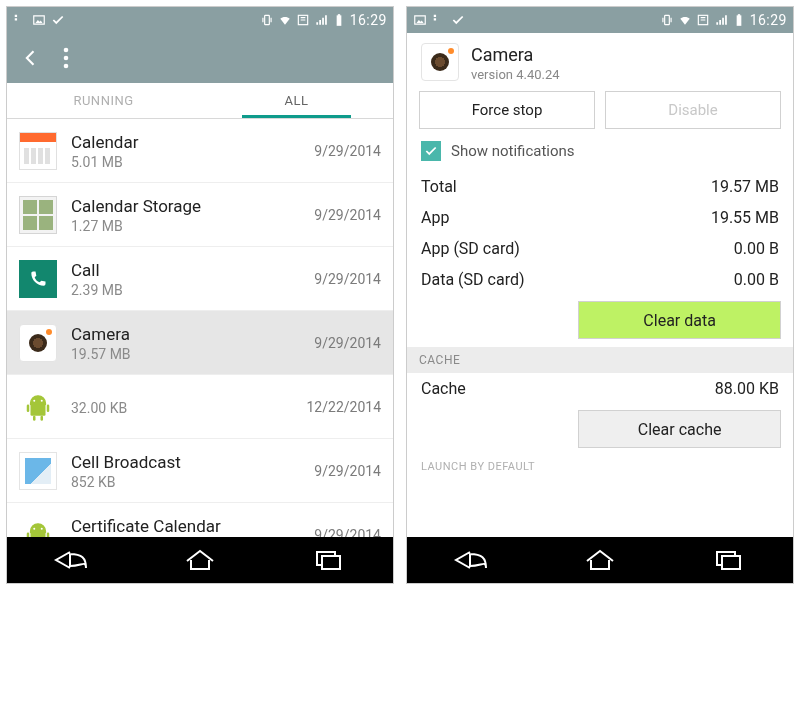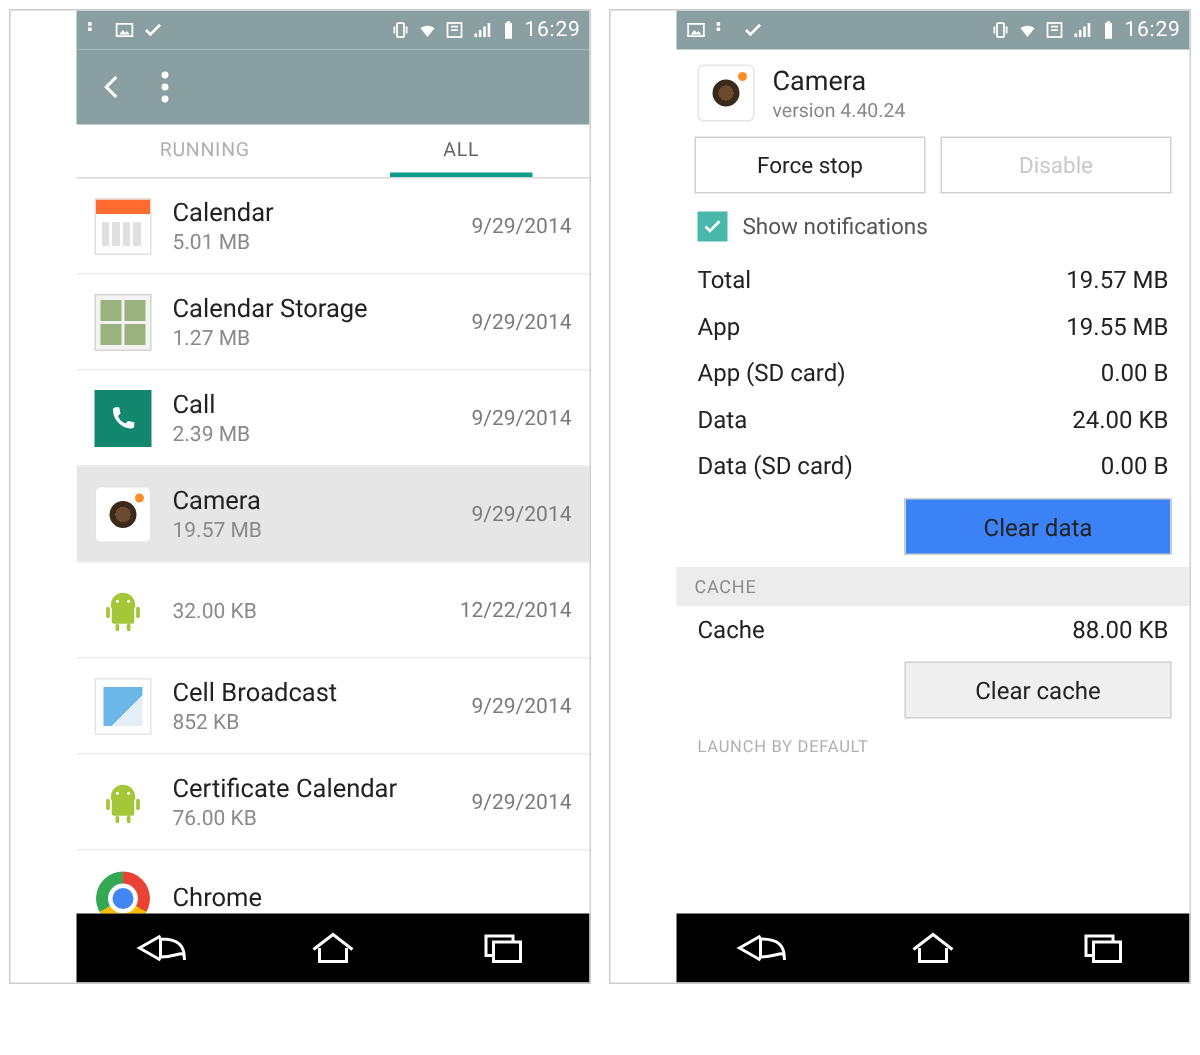--- a/index.html
+++ b/index.html
@@ -1,18 +1,18 @@
 <!DOCTYPE html>
 <html><head>
 <meta charset="utf-8">
 <style>
 * { box-sizing: border-box; margin: 0; padding: 0; }
 body { background: #fff; font-family: Roboto, Arial, sans-serif; width: 800px; height: 703px; overflow: hidden; }
 .screens { display: flex; gap: 12px; padding: 6px 6px 0 6px; }
-.screen { flex: 1; border: 1px solid #ccc; background: #fff; display: flex; flex-direction: column; height: 650px; position: relative; overflow: hidden; padding-left: 44px; }
+.screen { flex: 1; border: 1px solid #ccc; background: #fff; display: flex; flex-direction: column; height: 578px; position: relative; overflow: hidden; }
 
 
 .statusbar { background: #8a9fa2; color: #fff; height: 26px; display: flex; align-items: center; padding: 0 6px; font-size: 13px; }
 .statusbar .left { display: flex; gap: 5px; align-items: center; }
 .statusbar .right { margin-left: auto; display: flex; gap: 4px; align-items: center; }
 .status-ico { width: 14px; height: 14px; display: inline-flex; align-items: center; justify-content: center; }
 .status-ico svg { width: 100%; height: 100%; fill: #fff; }
 .status-time { font-size: 14px; letter-spacing: .5px; }
 
 
@@ -39,21 +39,21 @@
 .row .date { margin-left: auto; font-size: 14px; color: #7b7b7b; }
 
 
 .info-header { display: flex; align-items: center; padding: 10px 12px 8px 14px; }
 .info-header .icon { width: 40px; height: 40px; margin-right: 10px; }
 .info-header .name { font-size: 18px; color: #222; }
 .info-header .ver { font-size: 13px; color: #888; margin-top: 2px; }
 .info-buttons { display: flex; gap: 10px; padding: 0 12px 8px 12px; }
 .btn { flex: 1; height: 38px; border: 1px solid #d1d1d1; background: #fff; display: flex; align-items: center; justify-content: center; font-size: 15px; color: #222; }
 .btn.disabled { color: #c8c8c8; }
-.right-btn { margin-left: auto; width: 56%; height: 38px; border: 1px solid #d1d1d1; background: #3b82f6; display: flex; align-items: center; justify-content: center; font-size: 16px; color: #222; }
+.right-btn { margin-left: auto; width: 56%; height: 38px; border: 1px solid #d1d1d1; background: #bef264; display: flex; align-items: center; justify-content: center; font-size: 16px; color: #222; }
 .check-row { display: flex; align-items: center; padding: 4px 14px 10px 14px; }
 .checkbox { width: 20px; height: 20px; background: #4ab7ab; display: flex; align-items: center; justify-content: center; margin-right: 10px; }
 .checkbox svg { width: 14px; height: 14px; fill: #fff; }
 .check-label { font-size: 15px; color: #555; }
 
 .section-head { background: #ececec; color: #8a8a8a; font-size: 12px; letter-spacing: .5px; padding: 6px 12px; }
 .kv { display: flex; padding: 6px 14px; font-size: 16px; color: #222; }
 .kv .k { }
 .kv .v { margin-left: auto; }
 .btnrow { display: flex; padding: 6px 12px 8px 12px; }
@@ -376,24 +376,20 @@
         </div>
         <div class="kv">
           <span class="k">App</span>
           <span class="v">19.55 MB</span>
         </div>
         <div class="kv">
           <span class="k">App (SD card)</span>
           <span class="v">0.00 B</span>
         </div>
         <div class="kv">
-          <span class="k">Data</span>
-          <span class="v">24.00 KB</span>
-        </div>
-        <div class="kv">
           <span class="k">Data (SD card)</span>
           <span class="v">0.00 B</span>
         </div>
       </div>
     <div class="btnrow">
         <div class="right-btn">Clear data</div>
       </div>
 
     <div class="section-head">CACHE</div>
     <div class="kv">

